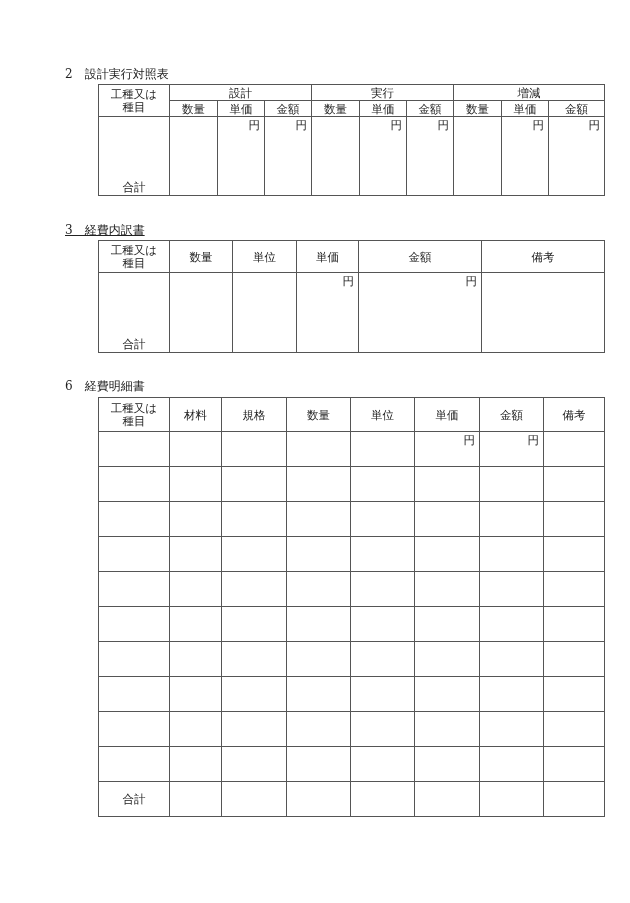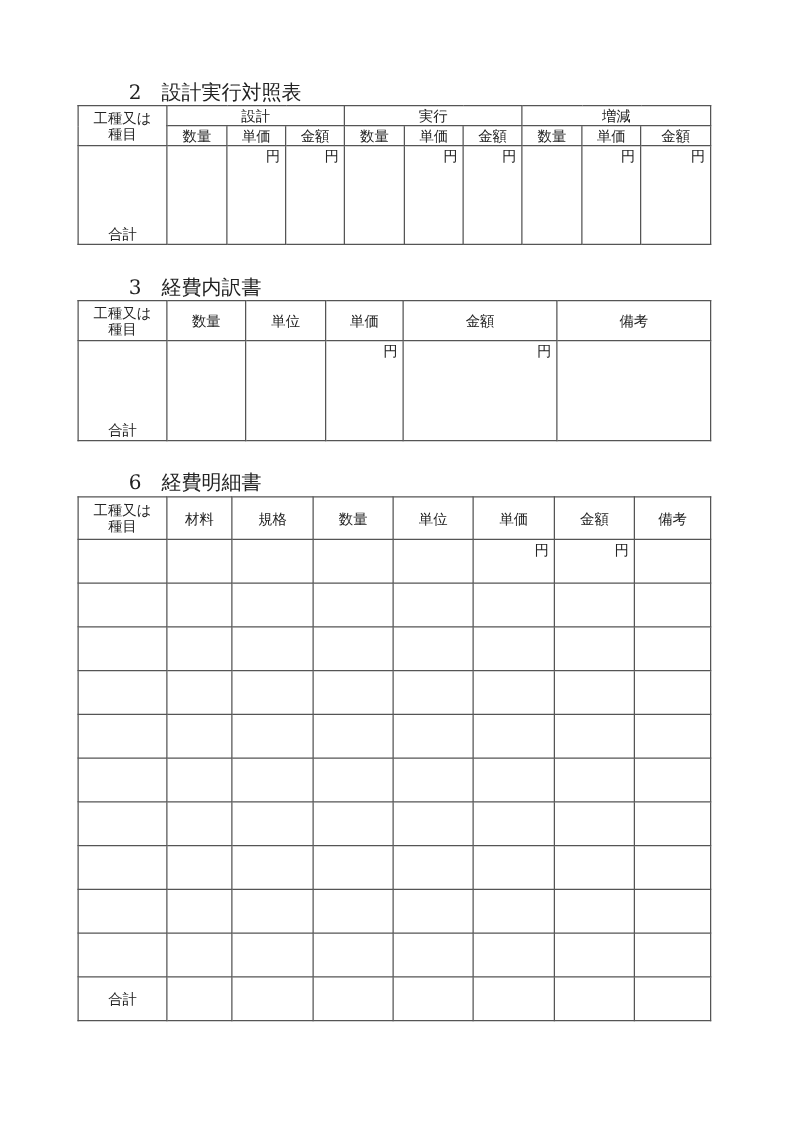--- a/index.html
+++ b/index.html
@@ -2,27 +2,27 @@
 <html><head>
   <meta charset="utf-8">
   <style>
     html, body { margin: 0; padding: 0; background: #ffffff; }
     body {
       width: 630px; height: 903px; position: relative; overflow: hidden;
       font-family: "DejaVu Serif", "Liberation Serif", serif;
       color: #222222;
     }
     .heading {
-      position: absolute; left: 65px; font-size: 16px; line-height: 14px;
+      position: absolute; left: 65px; font-size: 12px; line-height: 14px;
       white-space: pre;
-      margin-left: 38px;
     }
     table {
       position: absolute; border-collapse: collapse; table-layout: fixed;
       font-size: 11.5px;
+      margin-left: 36px;
     }
     td, th {
       border: 1px solid #555555; padding: 0; font-weight: normal;
       text-align: center; vertical-align: middle; line-height: 14px;
       overflow: hidden;
     }
     .unit { text-align: right; vertical-align: top; padding-right: 4px; padding-top: 1px; }
     .total { vertical-align: bottom; padding-bottom: 1px; }
     .hdr2 { line-height: 13px; }
   </style>
@@ -72,21 +72,21 @@
     <td></td>
     <td class="unit">円</td>
     <td class="unit">円</td>
     <td></td>
     <td class="unit">円</td>
     <td class="unit">円</td>
   </tr>
 </tbody>
   </table>
 
-<div class="heading" style="top:223px;">3　経費内訳書</div>
+<div class="heading" style="top:223px;text-decoration:underline;">3　経費内訳書</div>
 <table style="left:62px; top:240px; width:506px;">
   <colgroup>
     <col style="width:71px">
       <col style="width:63px">
       <col style="width:64px">
     <col style="width:62px">
       <col style="width:123px">
       <col style="width:123px">
   </colgroup>
   <tbody>

